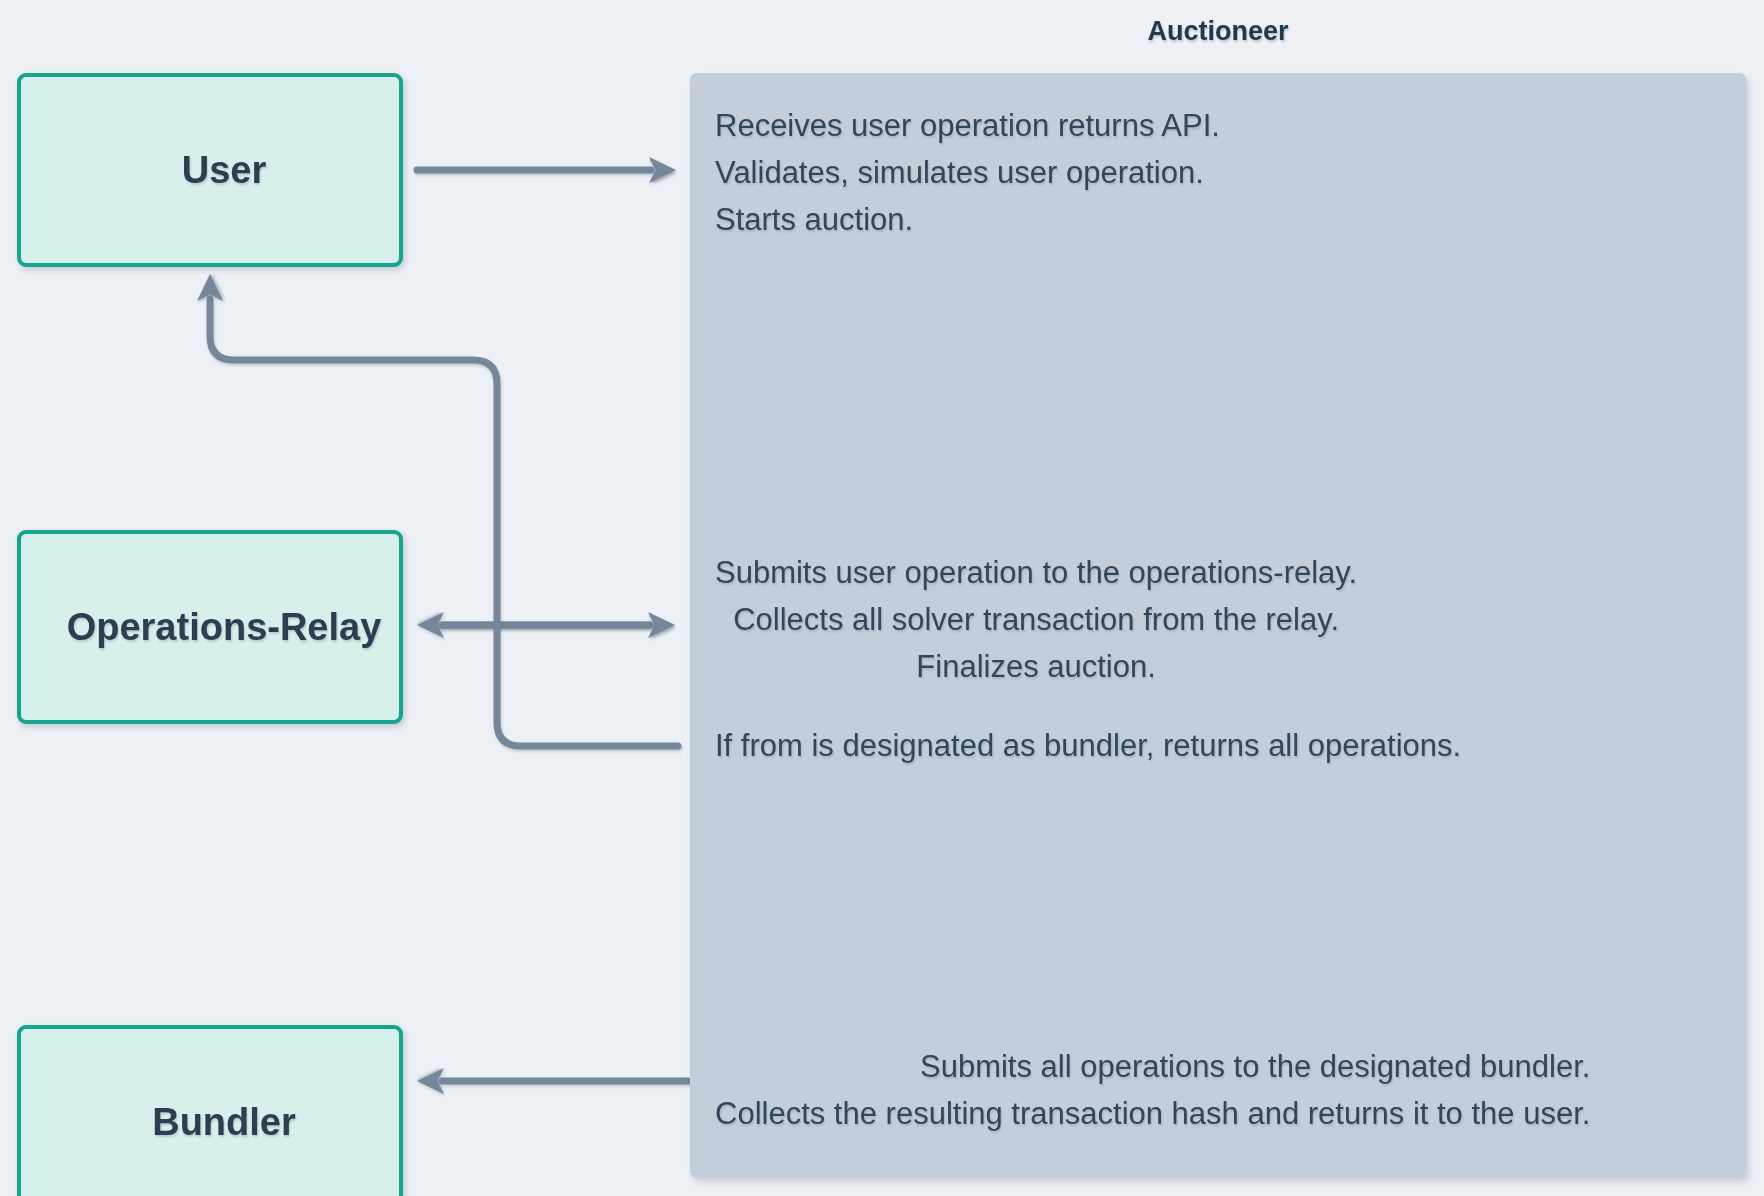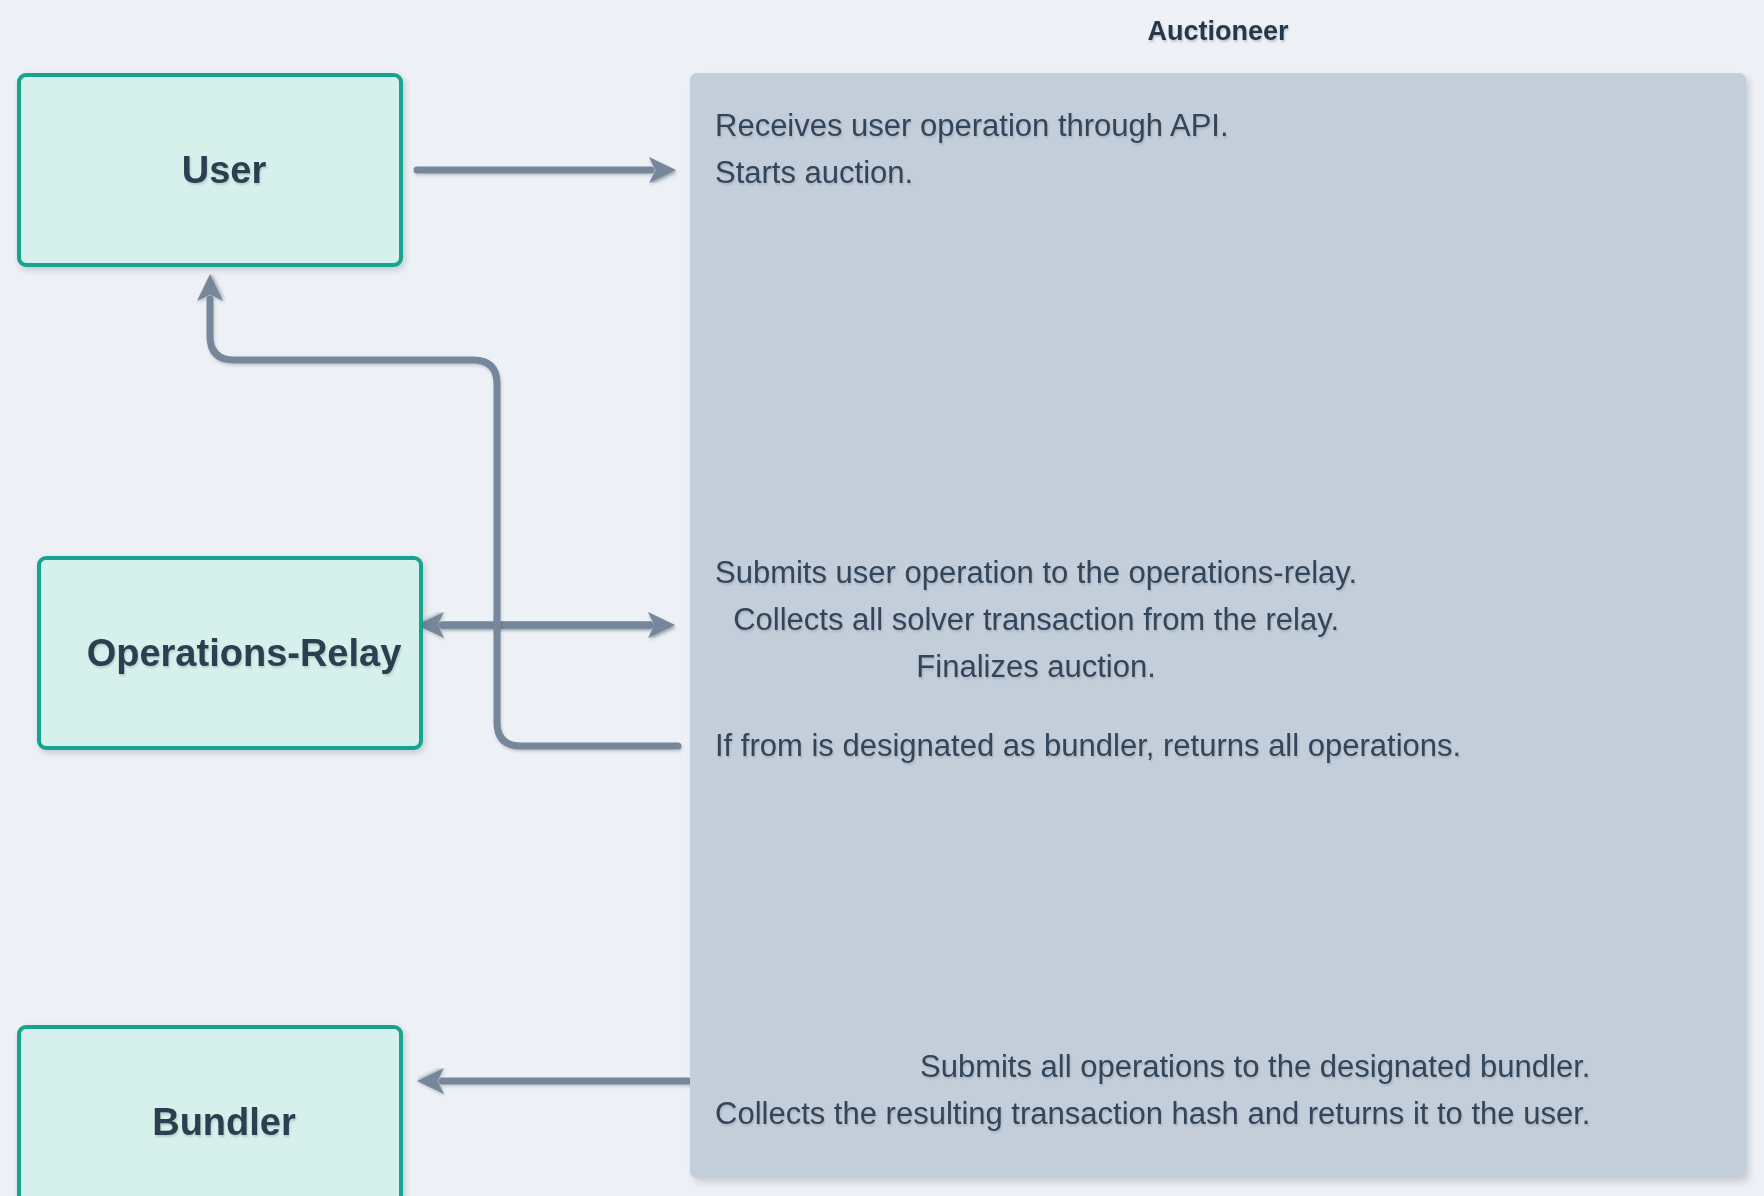--- a/index.html
+++ b/index.html
@@ -59,21 +59,21 @@
     align-items: center;
     justify-content: center;
     font-size: 38px;
     font-weight: bold;
     color: #2C3E50;
     text-shadow: 1px 2px 2px rgba(35,50,66,0.18);
     box-shadow: 2px 3px 6px rgba(44,62,80,0.22);
     padding-left: 28px;
   }
   .node-user    { top: 73px;  }
-  .node-ops     { top: 556px; margin-left: 20px; }
+  .node-ops     { top: 530px; }
   .node-bundler { top: 1025px; }
   .block {
     position: absolute;
     left: 715px;
     font-size: 31px;
     line-height: 47px;
     color: #33455A;
     text-shadow: 1px 2px 2px rgba(35,50,66,0.16);
     white-space: nowrap;
   }
@@ -114,21 +114,22 @@
 
   <div class="node node-ops">
     <span>Operations-Relay</span>
   </div>
 
   <div class="node node-bundler">
     <span>Bundler</span>
   </div>
 
   <div class="block block-1">
-    <div>Receives user operation through API.</div>
+    <div>Receives user operation returns API.</div>
+    <div>Validates, simulates user operation.</div>
     <div>Starts auction.</div>
   </div>
 
   <div class="block block-2">
     <div>Submits user operation to the operations-relay.</div>
     <div>Collects all solver transaction from the relay.</div>
     <div>Finalizes auction.</div>
   </div>
 
   <div class="block block-3">

